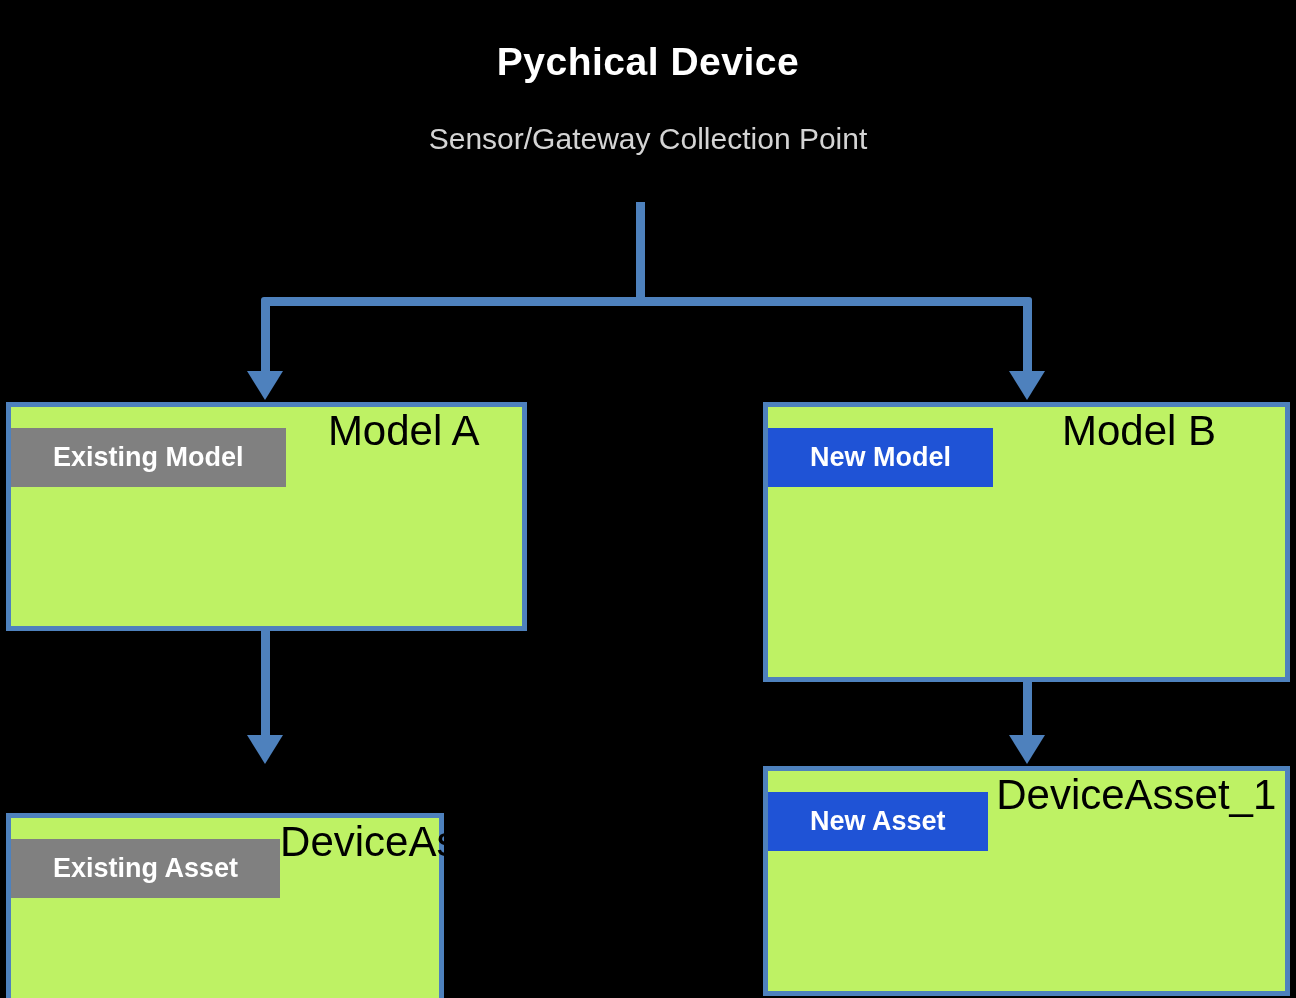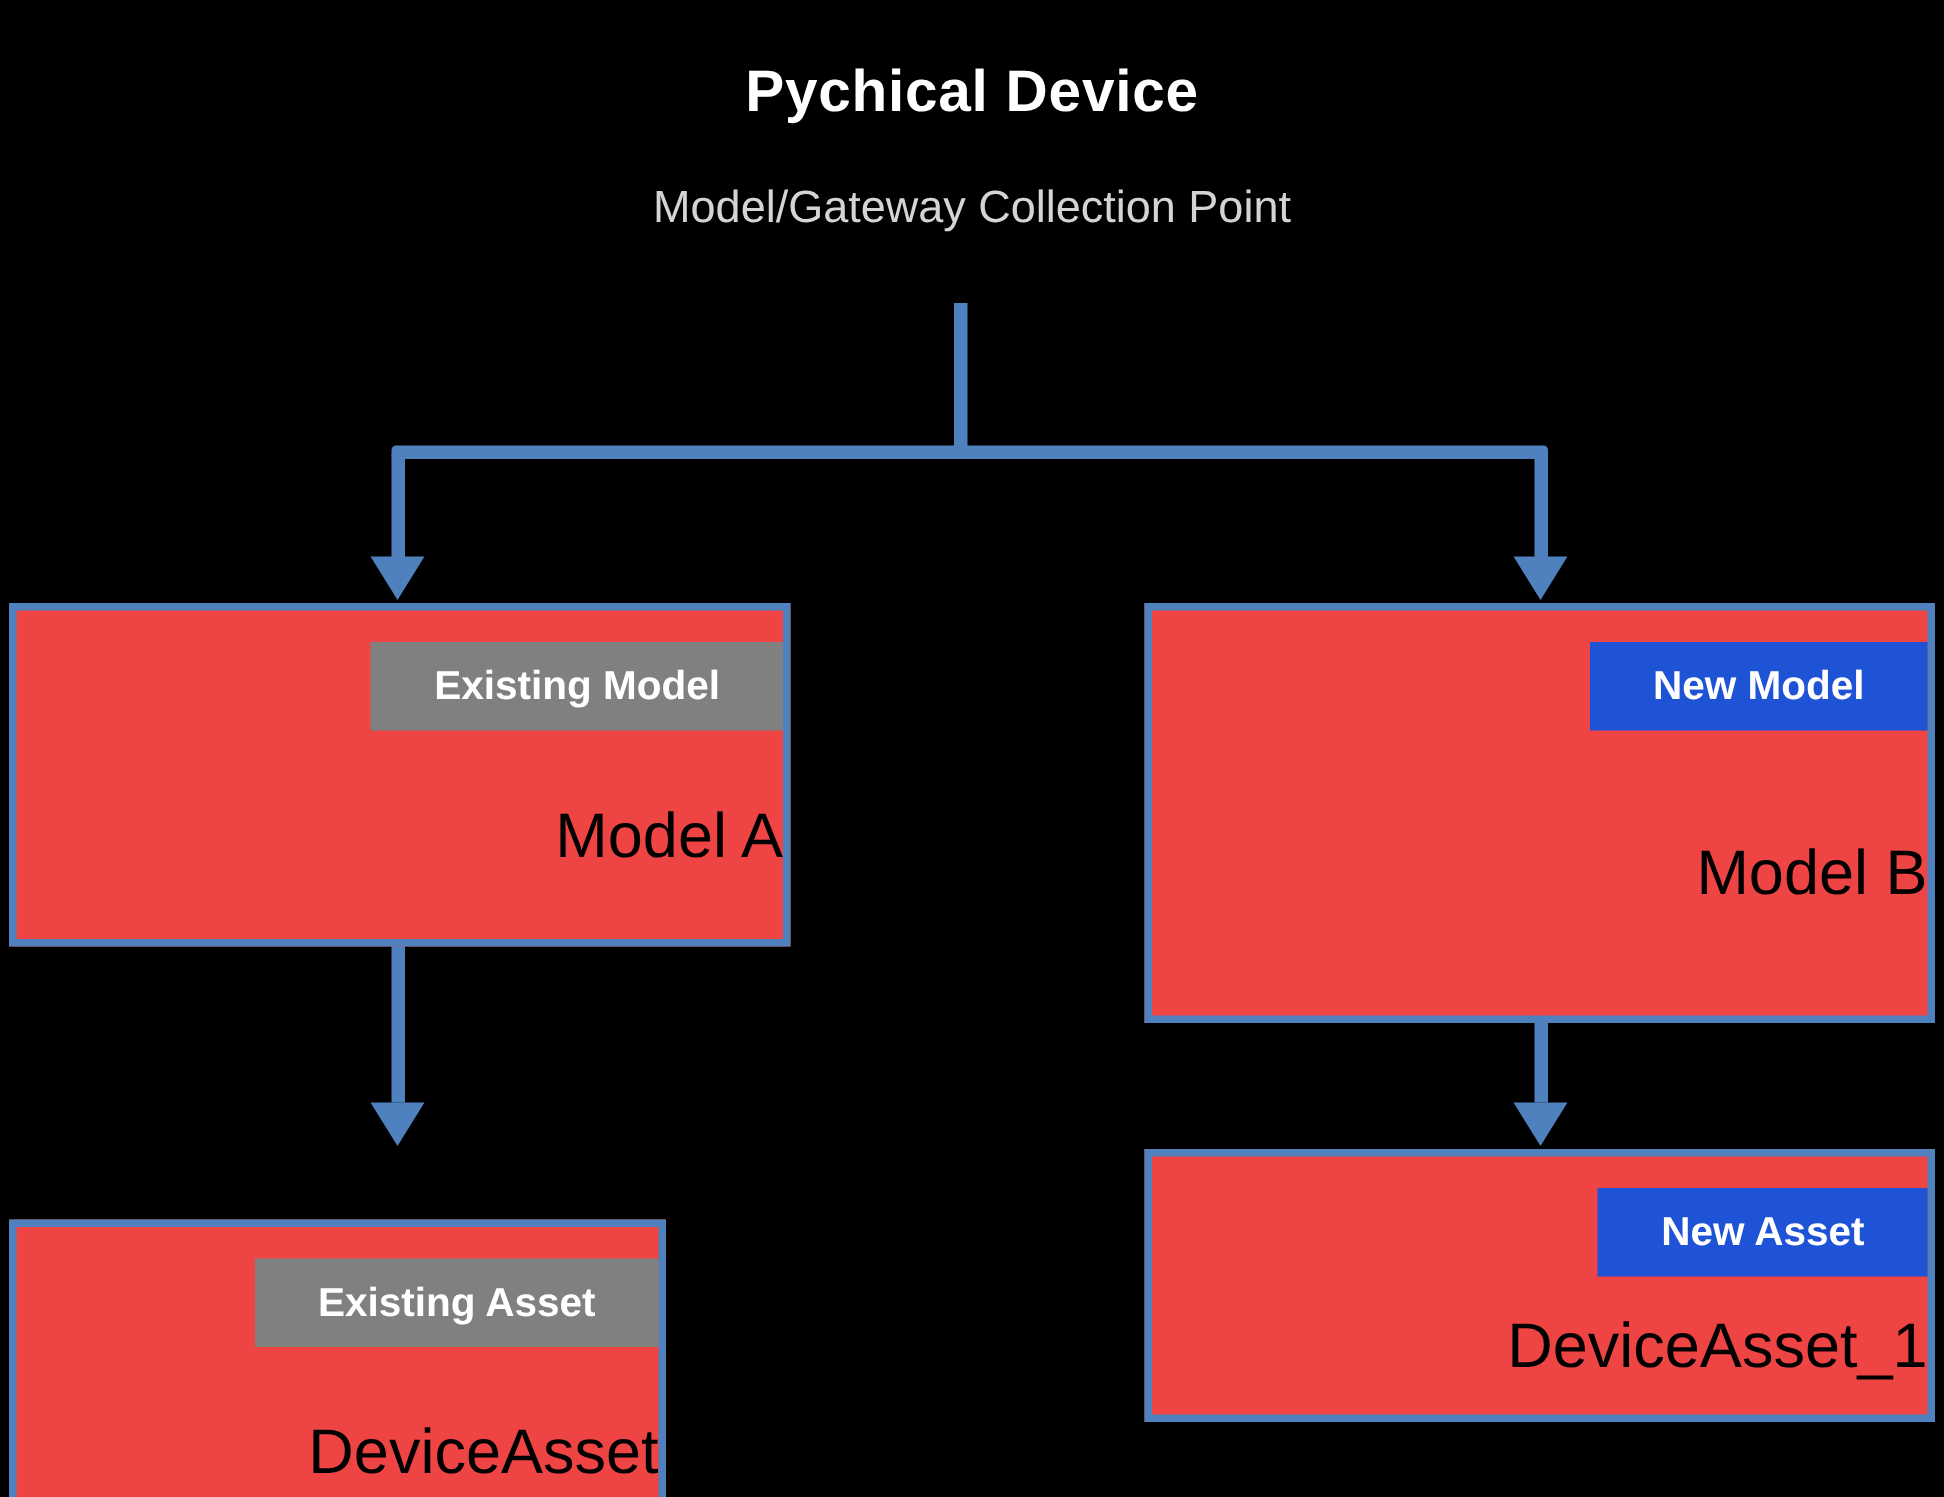--- a/index.html
+++ b/index.html
@@ -55,28 +55,28 @@
   .black-link { position: absolute; left: 523px; top: 513px; width: 238px; height: 5px; background: #000000; }
   .black-link-head {
     position: absolute; left: 756px; top: 506px; width: 0; height: 0;
     border-top: 10px solid transparent;
     border-bottom: 10px solid transparent;
     border-left: 14px solid #000000;
   }
 
   
   .node {
-    position: absolute; background: #ef4444;
+    position: absolute; background: #bef264;
     border: 5px solid var(--accent);
-    display: flex; flex-direction: column; align-items: flex-end;
+    display: flex; flex-direction: row; align-items: flex-start;
   }
   .node-model-a       { left: 6px;   top: 402px; width: 521px; height: 229px; }
   .node-model-b       { left: 763px; top: 402px; width: 527px; height: 280px; }
   .node-device-asset   { left: 6px;   top: 776px; width: 438px; height: 230px; margin-top: 37px; }
-  .node-device-asset-1 { left: 763px; top: 766px; width: 527px; height: 182px; }
+  .node-device-asset-1 { left: 763px; top: 766px; width: 527px; height: 230px; }
 
   .badge {
     margin-top: 21px; height: 59px;
     padding: 0 42px;
     display: flex; align-items: center; justify-content: center;
     color: #FFFFFF; font-size: 27px; font-weight: bold;
     white-space: nowrap;
   }
   .badge-gray { background: var(--badge-gray); }
   .badge-blue { background: var(--badge-blue); }
@@ -86,21 +86,21 @@
     color: var(--label-color); font-size: 42px; font-weight: normal;
     white-space: nowrap;
   }
 </style>
 </head>
 <body>
 
 <div class="stage">
 
   <div class="title">Pychical Device</div>
-  <div class="subtitle">Model/Gateway Collection Point</div>
+  <div class="subtitle">Sensor/Gateway Collection Point</div>
 
   <div class="conn stem-v"></div>
   <div class="conn hbar"></div>
   <div class="conn drop-left"></div>
   <div class="conn drop-right"></div>
   <div class="arrowhead-down ah-left-1"></div>
   <div class="arrowhead-down ah-right-1"></div>
 
   <div class="black-link"></div>
   <div class="black-link-head"></div>

